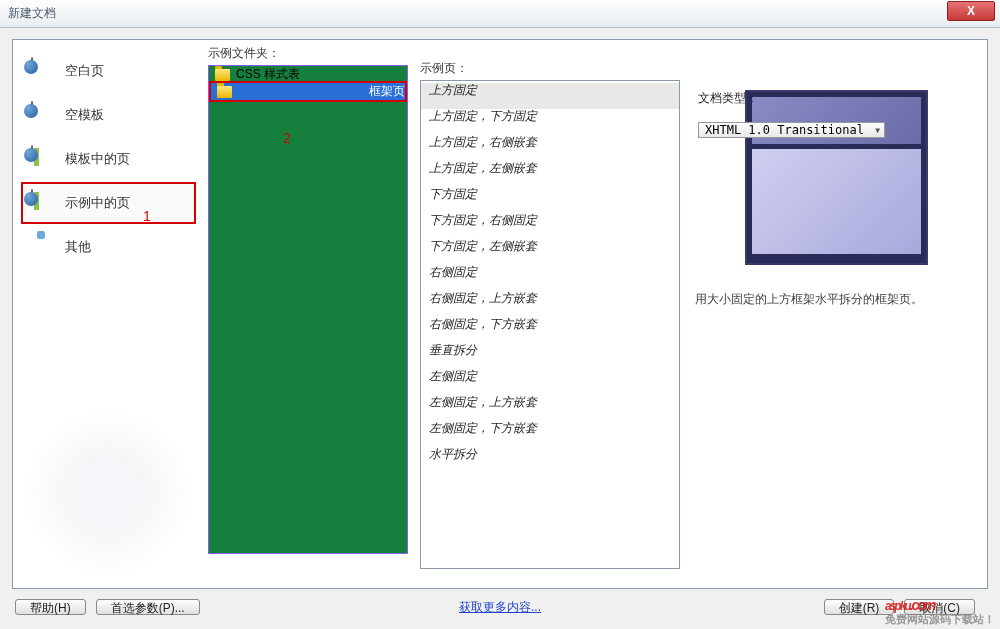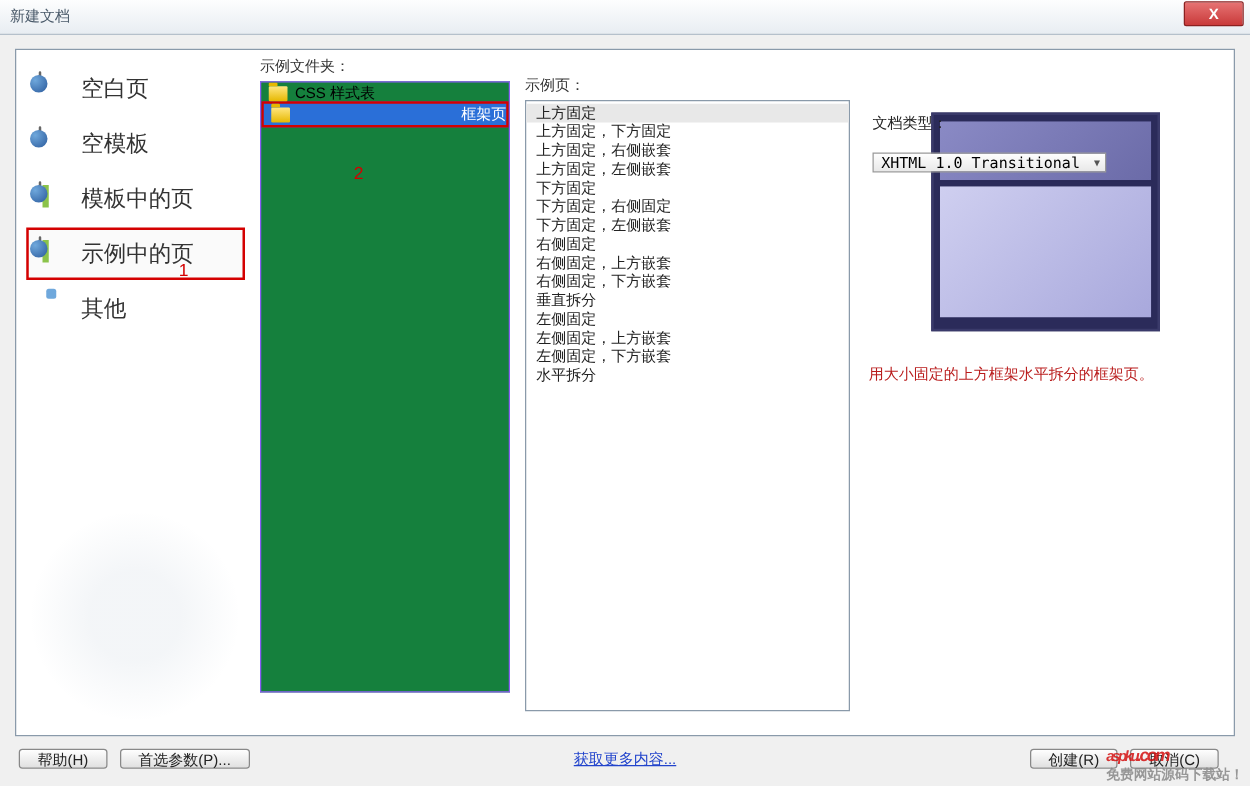--- a/index.html
+++ b/index.html
@@ -7,21 +7,21 @@
     
     .titlebar { height: 28px; background: linear-gradient(#fdfefe, #e8edf2); border-bottom: 1px solid #b5c0cb; display: flex; align-items: center; justify-content: space-between; padding-left: 8px; position: relative; gap: 48px; }
     .titlebar-text { color: #4a5a6a; font-size: 12px; }
     .close-btn { width: 48px; height: 20px; background: linear-gradient(#e67373, #c93a3a); border: 1px solid #8b2020; border-radius: 2px; display: flex; align-items: center; justify-content: center; color: white; margin-right: 5px; margin-top: -6px; font-size: 12px; font-weight: bold; cursor: pointer; }
     
     .content { position: absolute; top: 39px; left: 12px; right: 12px; bottom: 40px; border: 1px solid #8a9aaa; background: #fff; }
     
     .left-panel { position: absolute; left: 8px; top: 10px; width: 175px; }
     .category-item { display: flex; align-items: center; height: 42px; padding-left: 8px; cursor: pointer; gap: 8px; border: 2px solid transparent; margin-bottom: 2px; }
     .category-item.selected { border: 2px solid #d40000; background: #fafafa; }
-    .category-label { color: #333; font-size: 18px; }
+    .category-label { color: #333; font-size: 13px; }
     .cat-icon { width: 26px; height: 26px; display: inline-block; position: relative; }
     
     .icon-page { background: #fff; border: 1px solid #666; border-radius: 2px; position: relative; width: 20px; height: 24px; }
     .icon-page::after { content: ""; position: absolute; bottom: -2px; right: -6px; width: 14px; height: 14px; background: radial-gradient(circle at 30% 30%, #6fa8dc, #2a5a9c); border-radius: 50%; }
     .icon-page.green::before { content:""; position:absolute; top:2px; left:2px; width:5px; height:18px; background:#8bc34a; }
     .icon-other { width: 20px; height: 24px; background: linear-gradient(#4a7ab8, #2a5a9c); border-radius: 3px; position: relative; }
     .icon-other::after { content:""; position: absolute; top: -3px; left: 6px; width: 8px; height: 8px; background: #6fa8dc; border-radius: 2px; }
     
     .annotation { color: #d40000; font-size: 14px; position: absolute; }
     .ann1 { left: 130px; top: 168px; }
@@ -30,28 +30,28 @@
     .middle-section { position: absolute; left: 195px; top: 5px; }
     .col-label { color: #333; margin-bottom: 3px; font-size: 12px; }
     .folder-list { width: 200px; height: 489px; border: 1px solid #8b5cf6; background: #15803d; overflow: hidden; }
     .folder-item { height: 17px; display: flex; align-items: center; padding-left: 6px; gap: 6px; cursor: pointer; font-size: 12px; }
     .folder-item.selected { background: #2a6fd8; color: #fff; border: 2px solid #d40000; height: 21px; margin-top:-2px;justify-content:space-between; }
     .folder-icon { width: 15px; height: 12px; background: linear-gradient(#ffe680, #e6b800); border-radius: 1px; display: inline-block; position: relative; }
     .folder-icon::before { content:""; position:absolute; top:-3px; left:0; width:7px; height:3px; background:#e6b800; border-radius:1px 1px 0 0; }
     
     .page-section { position: absolute; left: 407px; top: 20px; }
     .page-list { width: 260px; height: 489px; border: 1px solid #8a9aaa; background: #fff; padding: 2px 0; }
-    .page-item { height: 15px; padding-left: 8px; line-height: 15px; cursor: pointer; font-size: 12px; color: #222; }
+    .page-item { height: 26px; padding-left: 8px; line-height: 15px; cursor: pointer; font-size: 12px; color: #222; font-style: italic; }
     .page-item.selected { background: #e8e8e8; }
     
     .right-panel { position: absolute; left: 680px; top: 5px; right: 8px; }
     .preview-box { width: 183px; height: 175px; margin: 45px auto 20px; border: 2px solid #3a3a6a; background: #2b2b5a; padding: 4px; }
     .preview-inner-top { height: 30%; background: linear-gradient(135deg, #8a8ac5, #6b6ba8); border: 1px solid #2b2b5a; margin-bottom: 3px; }
     .preview-inner-bottom { height: 66%; background: linear-gradient(135deg, #cfcff0, #a8a8dc); border: 1px solid #2b2b5a; }
-    .preview-desc { text-align: left; color: #b91c1c; font-size: 12px; padding: 5px 2px; line-height: 1.5; }
+    .preview-desc { text-align: left; color: #404040; font-size: 12px; padding: 5px 2px; line-height: 1.5; }
     
     .doctype-row { position: absolute; bottom: 175px; left: 5px; right: 5px; display: flex; align-items: flex-start; gap: 15px; flex-direction: column; }
     .doctype-label { color: #222; font-size: 12px; }
     .doctype-select { flex: 1; height: 22px; border: 1px solid #999; background: linear-gradient(#fefefe, #e8e8e8); padding: 0 20px 0 6px; display: flex; align-items: center; position: relative; font-family: monospace; font-size: 12px; }
     .doctype-select::after { content: "▼"; position: absolute; right: 4px; font-size: 8px; color: #555; }
     
     .watermark-globe { position: absolute; left: 10px; bottom: 10px; width: 170px; height: 170px; opacity: 0.07; background: radial-gradient(circle, #5a7a9a 30%, transparent 70%); border-radius: 50%; pointer-events: none; }
     
     .button-bar { position: absolute; bottom: 8px; left: 15px; right: 15px; height: 28px; display: flex; align-items: center; }
     .win-btn { height: 16px; padding: 0 14px; border: 1px solid #888; background: linear-gradient(#fefefe, #e0e0e0); border-radius: 3px; cursor: pointer; margin-right: 10px; font-size: 12px; color: #222; }

